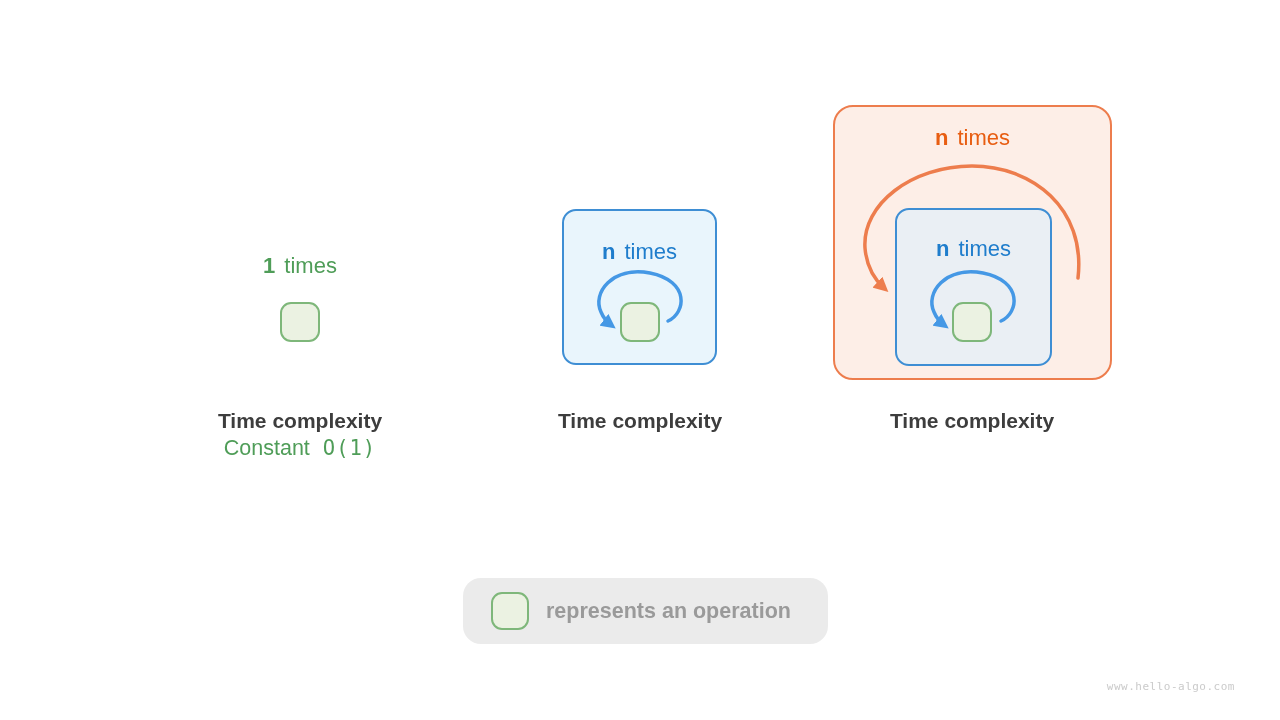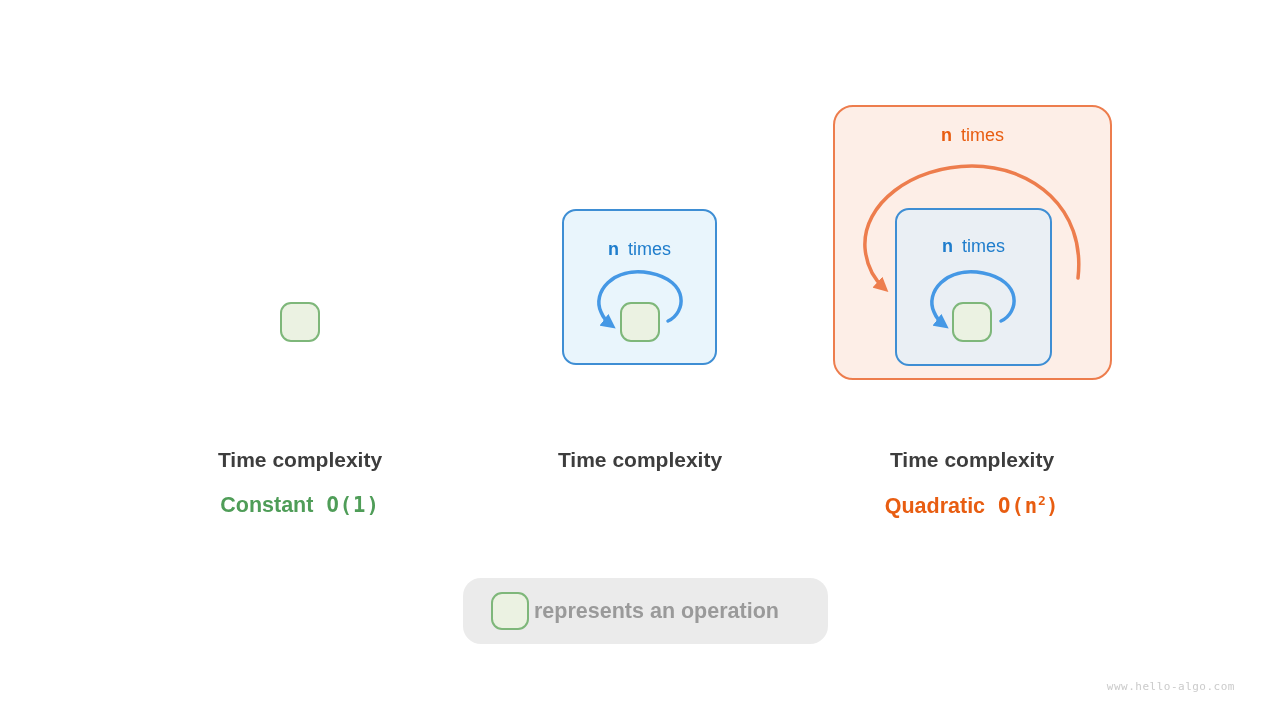--- a/index.html
+++ b/index.html
@@ -20,21 +20,21 @@
     box-sizing: border-box;
     border: 2.5px solid #7EB77A;
     border-radius: 11px;
     background: #EBF2E2;
   }
   .op-box.in-legend { position: static; width: 38px; height: 38px; flex: 0 0 auto; }
 
   
   .t-label {
     position: absolute;
-    font-size: 18px;
+    font-size: 22px;
     text-align: center;
     white-space: nowrap;
   }
   .t-label .t-count { font-weight: bold; margin-right: 9px; }
   .t-green { color: #4F9D58; }
   .t-blue  { color: #1F7DCC; }
   .t-orange{ color: #E85D11; }
 
   .lbl-constant   { left: 190px; top: 253px; width: 220px; }
   .lbl-linear     { left: 562px; top: 239px; width: 155px; }
@@ -60,26 +60,26 @@
   .loop-svg { position: absolute; overflow: visible; }
   .loop-linear     { left: 594px; top: 269px; }
   .loop-quad-inner { left: 927px; top: 269px; }
   .arc-quad-outer  { left: 860px; top: 160px; }
 
   .op-linear     { left: 620px; top: 302px; }
   .op-constant   { left: 280px; top: 302px; }
   .op-quad-inner { left: 952px; top: 302px; }
 
   
-  .caption { position: absolute; top: 448px; width: 320px; text-align: center; }
+  .caption { position: absolute; top: 409px; width: 320px; text-align: center; }
   .caption-constant  { left: 140px; }
   .caption-linear    { left: 480px; }
   .caption-quadratic { left: 812px; }
   .caption-title { font-size: 21px; font-weight: bold; color: #3D3D3D; }
-  .caption-complexity { margin-top: 21px; font-size: 21.5px; font-weight: bold; white-space: nowrap; }
+  .caption-complexity { margin-top: 3px; font-size: 21.5px; font-weight: normal; white-space: nowrap; }
   .c-green  { color: #4F9D58; }
   .c-blue   { color: #1F7DCC; }
   .c-orange { color: #E85D11; }
   .cnotation {
     font-family: "DejaVu Sans Mono", monospace;
     font-size: 20.5px;
     margin-left: 13px;
     letter-spacing: 1px;
   }
   .cnotation sup { font-size: 13px; letter-spacing: 0; }
@@ -87,39 +87,42 @@
   
   .legend {
     position: absolute;
     left: 463px; top: 578px; width: 365px; height: 66px;
     box-sizing: border-box;
     background: #EBEBEB;
     border-radius: 18px;
     display: flex;
     align-items: center;
     padding-left: 28px;
-    gap: 5px;
+    gap: 17px;
   }
   .legend-text { font-size: 21.5px; font-weight: bold; color: #9A9A9A; }
 
   
   .watermark {
     position: absolute;
     right: 45px; top: 680px;
     font-family: "DejaVu Sans Mono", monospace;
     font-size: 11px;
     letter-spacing: 0.5px;
     color: #CBCBCB;
   }
 </style>
 </head>
 <body>
 
 <div class="canvas">
 
+  <div class="t-label t-green lbl-constant">
+    <span class="t-count">1</span><span class="t-word">times</span>
+  </div>
   <div class="op-box op-constant"></div>
 
   <div class="panel-rect panel-linear"></div>
   <div class="t-label t-blue lbl-linear">
     <span class="t-count">n</span><span class="t-word">times</span>
   </div>
   <svg class="loop-svg loop-linear" width="96" height="64" viewBox="0 0 96 64">
     <defs>
       <marker id="arrow-blue-1" viewBox="0 0 10 10" refX="6" refY="5" markerWidth="4.2" markerHeight="4.2" orient="auto">
         <path d="M0,0 L10,5 L0,10 Z" fill="#4598E5"></path>
@@ -161,23 +164,20 @@
       <span class="cname">Constant</span><span class="cnotation">O(1)</span>
     </div>
   </div>
 
   <div class="caption caption-linear">
     <div class="caption-title">Time complexity</div>
   </div>
 
   <div class="caption caption-quadratic">
     <div class="caption-title">Time complexity</div>
-    <div class="caption-complexity c-orange">
-      <span class="cname">Quadratic</span><span class="cnotation"><span>O(n</span><sup>2</sup><span>)</span></span>
-    </div>
   </div>
 
   <div class="legend">
     <div class="op-box in-legend"></div>
     <div class="legend-text">represents an operation</div>
   </div>
 
   <div class="watermark">www.hello-algo.com</div>
 
 </div>

